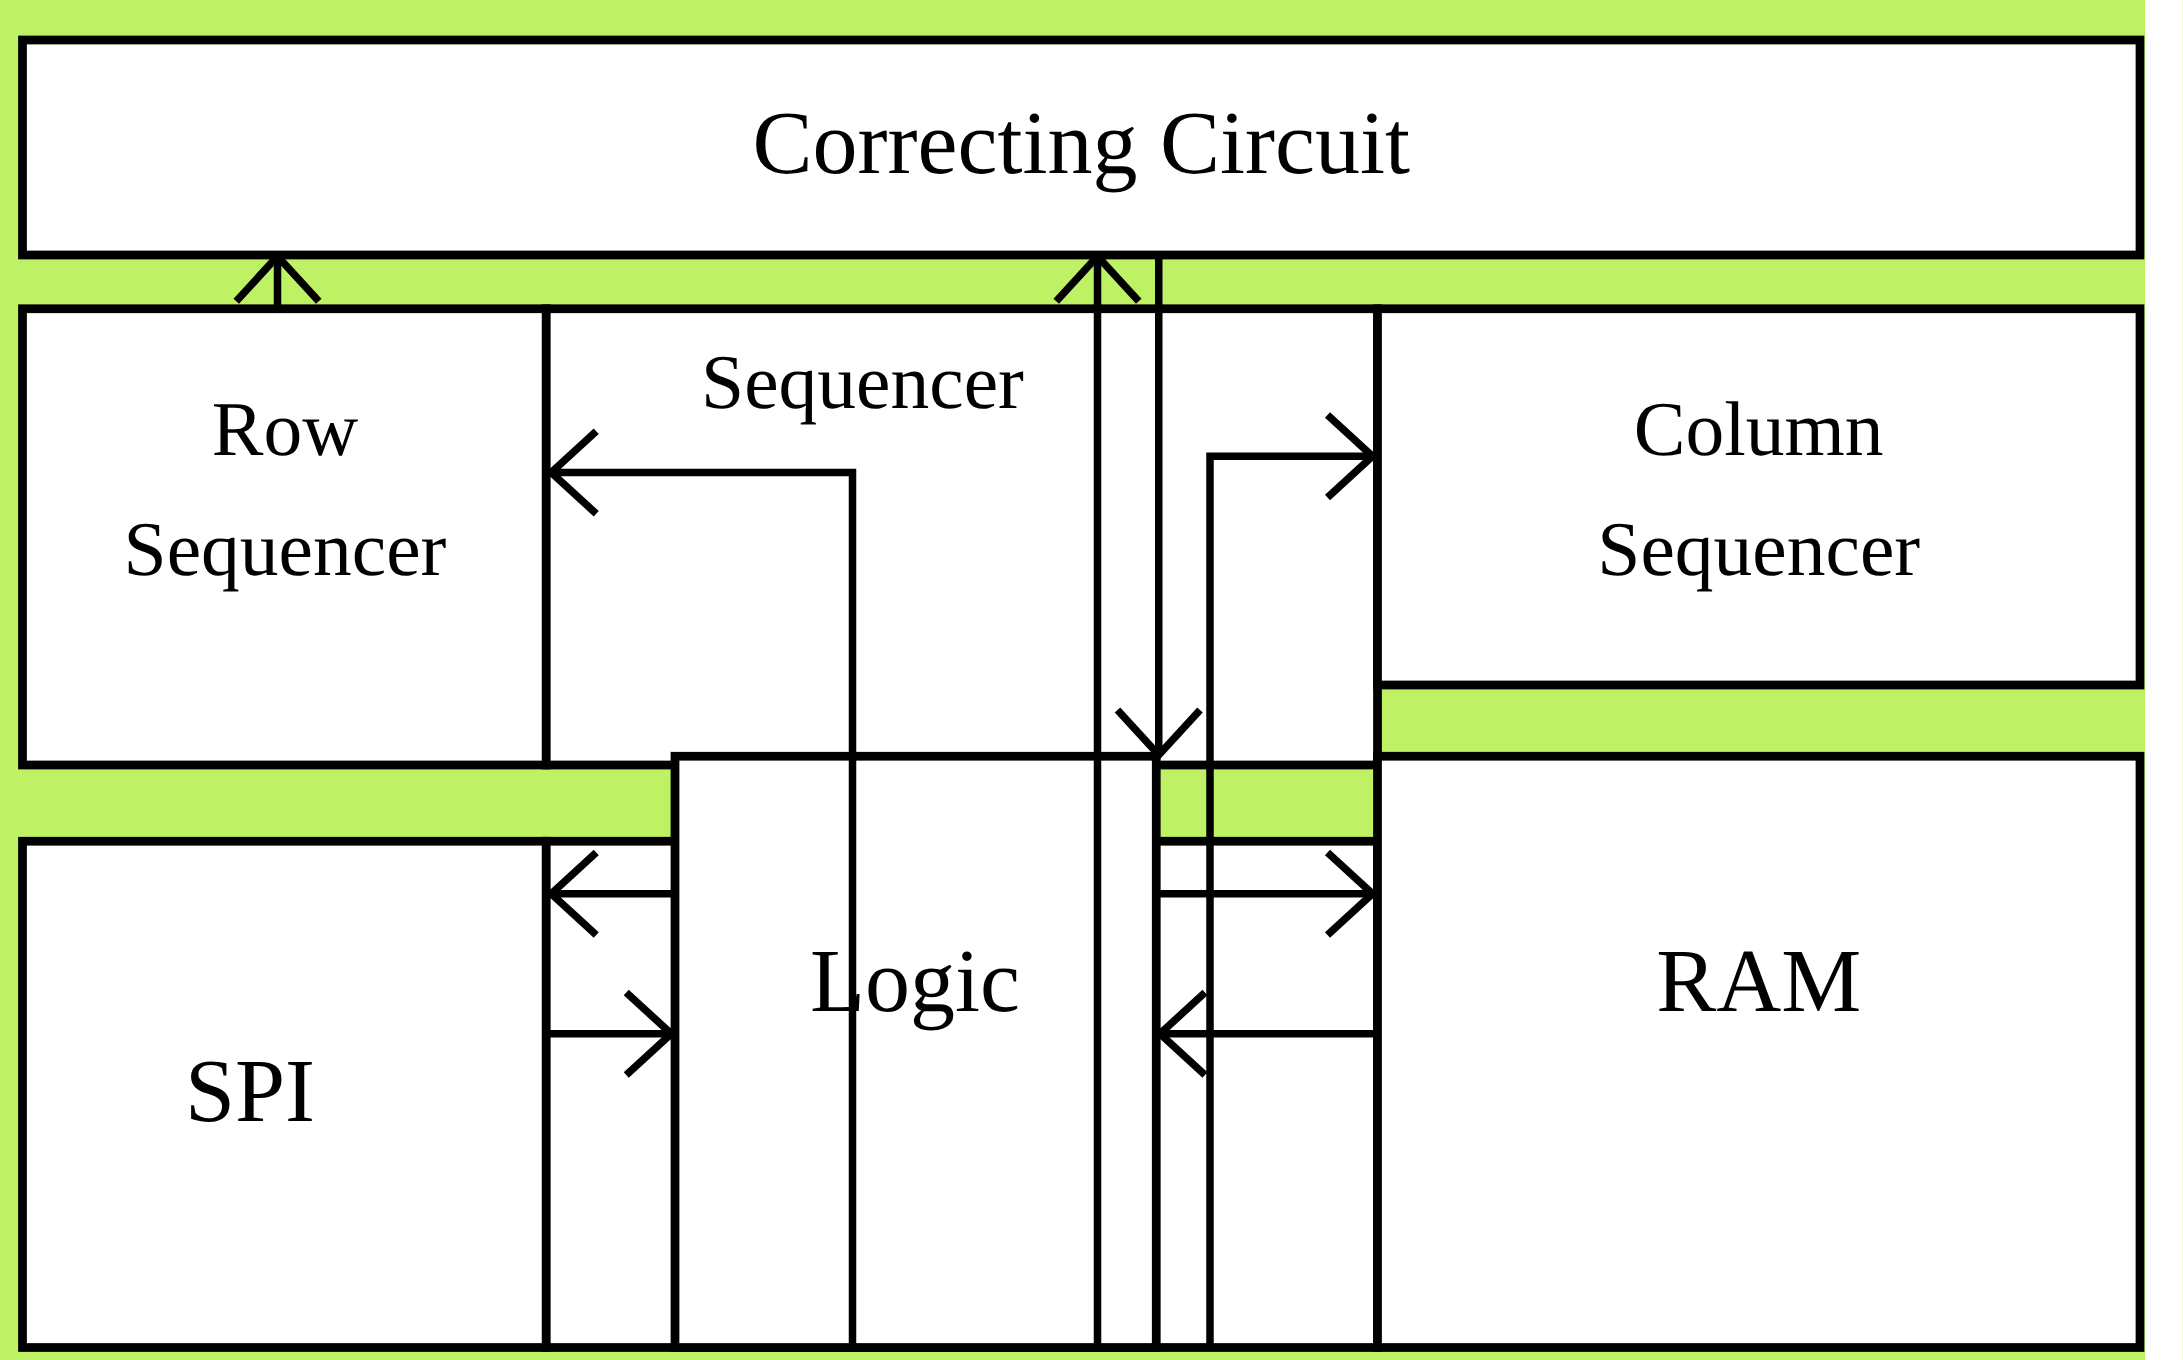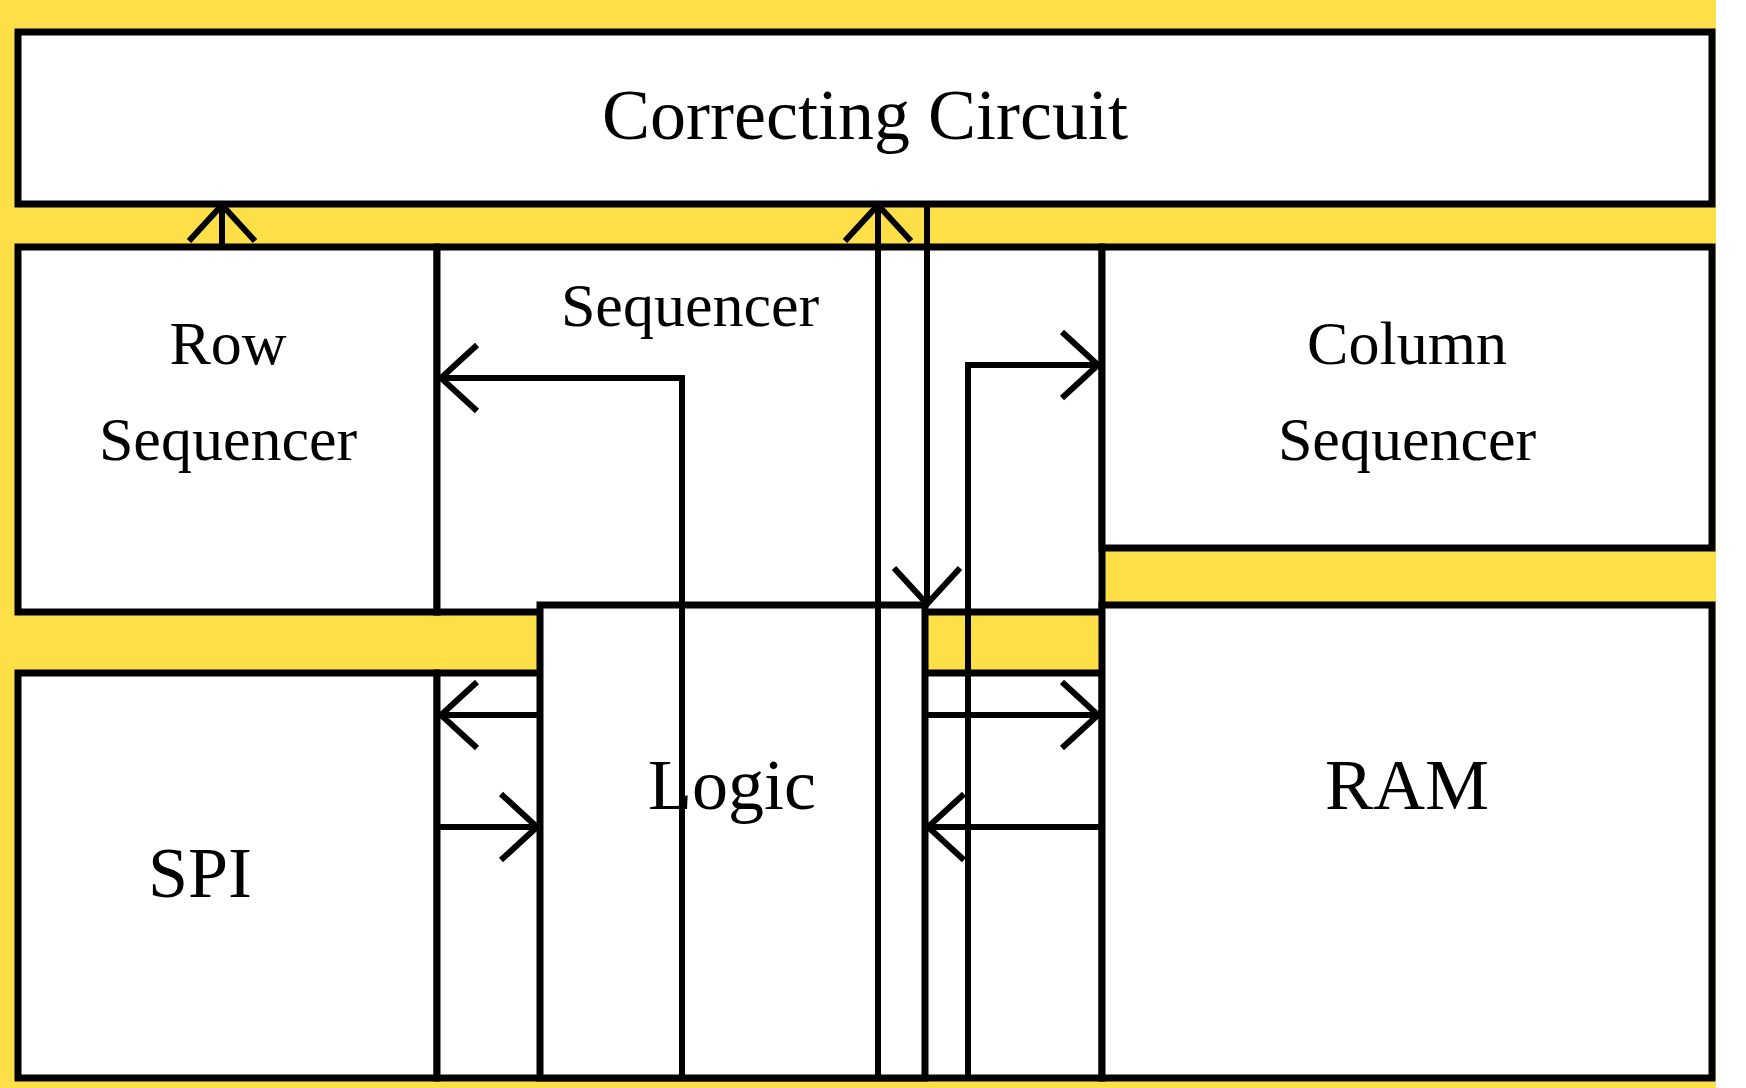--- a/index.html
+++ b/index.html
@@ -4,21 +4,21 @@
 <style>
   html, body {
     margin: 0;
     padding: 0;
     background: #ffffff;
   }
   #canvas {
     position: relative;
     width: 1716px;
     height: 1088px;
-    background: #fde047;
+    background: #bef264;
     font-family: "Liberation Serif", "DejaVu Serif", serif;
     overflow: hidden;
   }
   #diagram-svg {
     position: absolute;
     top: 0;
     left: 0;
     width: 1746px;
     height: 1088px;
   }

